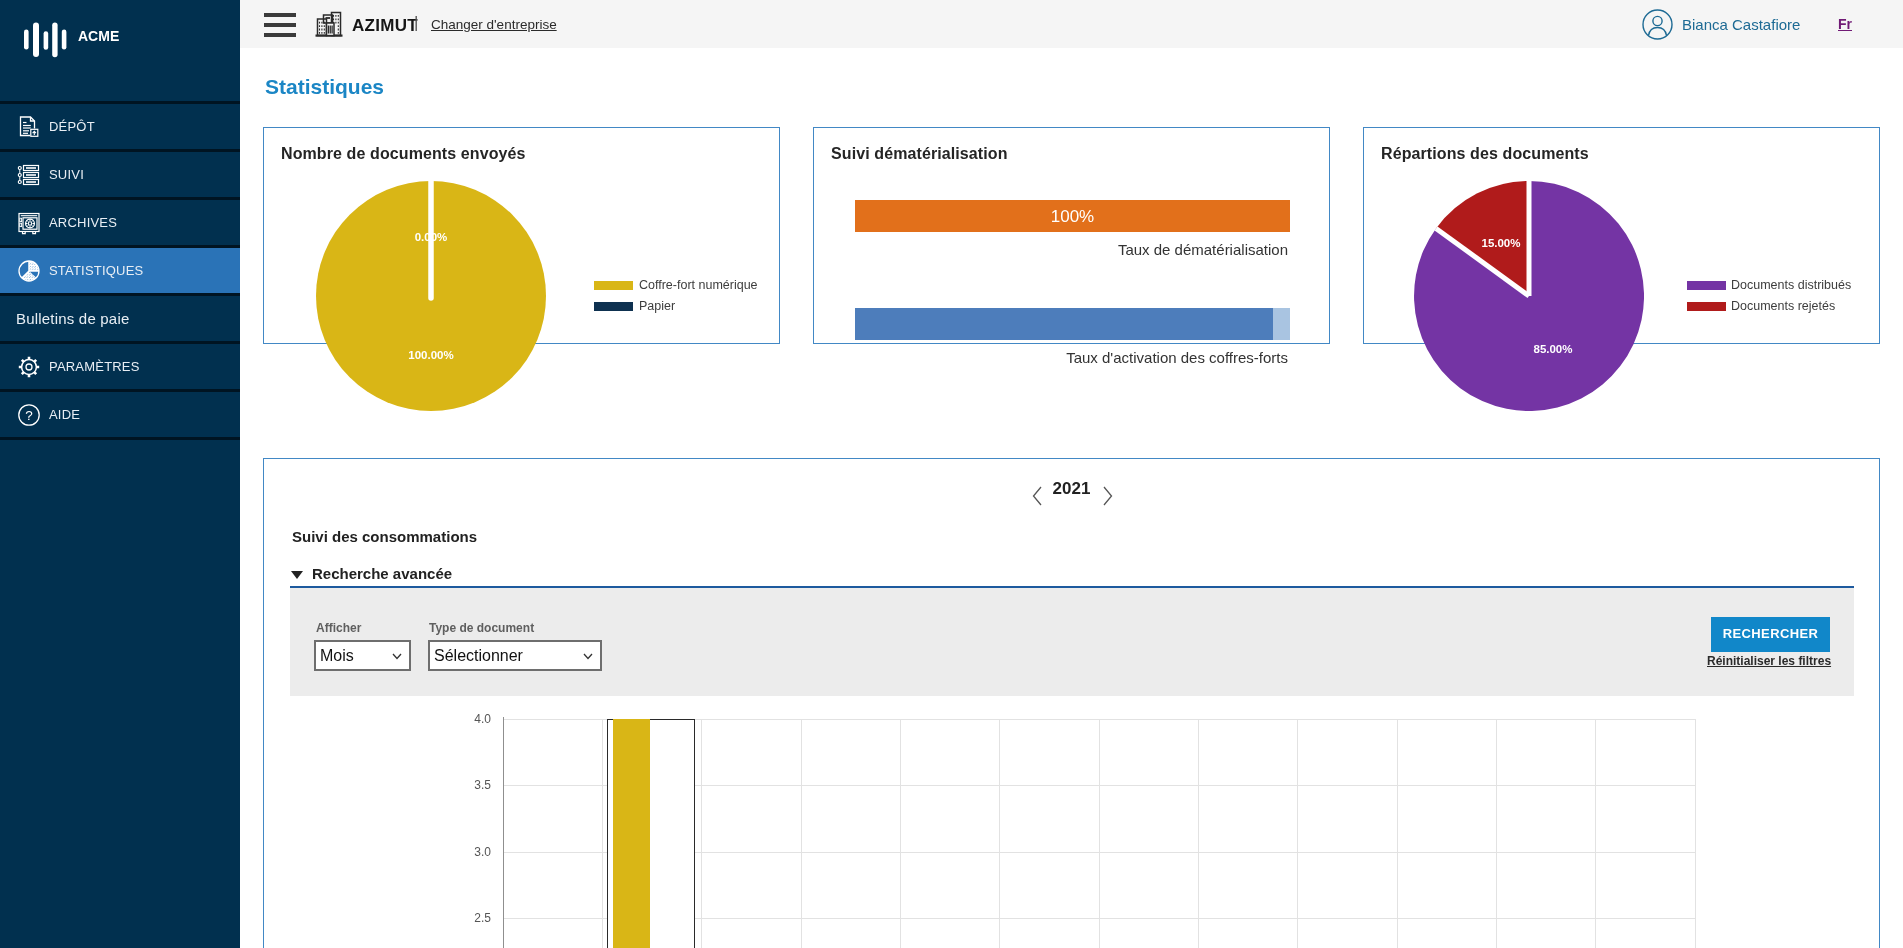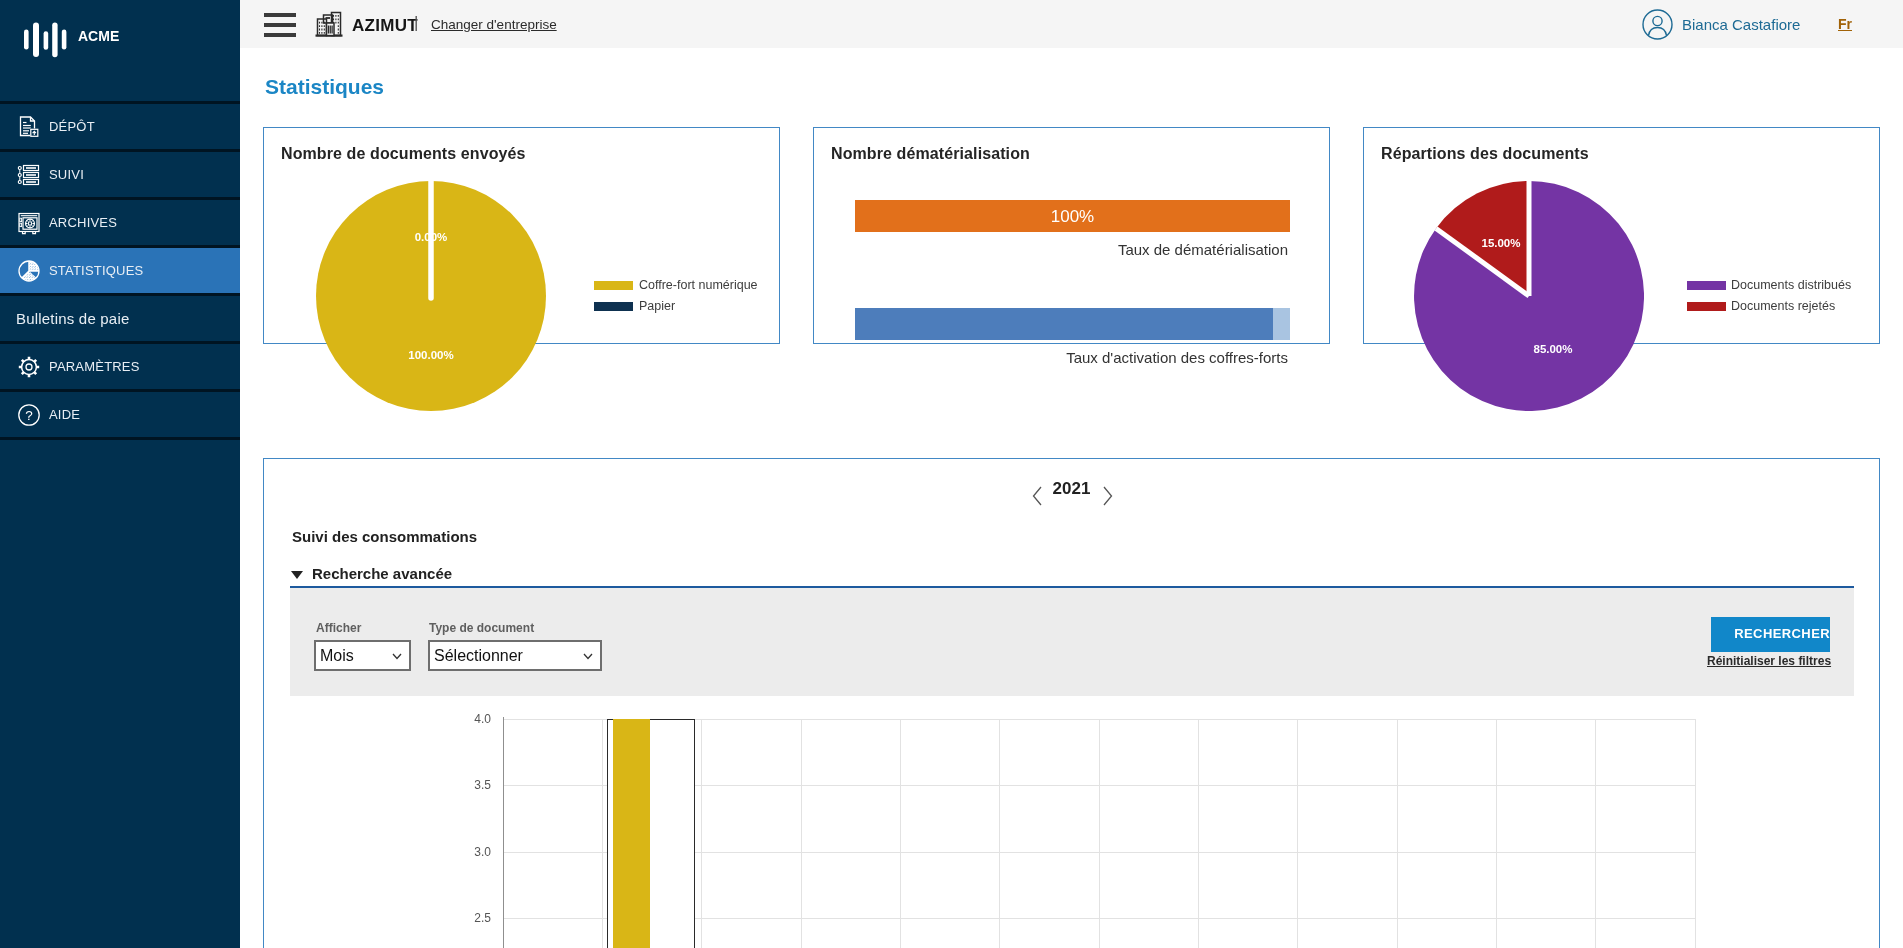--- a/index.html
+++ b/index.html
@@ -20,21 +20,21 @@
 
 
 #topbar { position:absolute; left:240px; top:0; width:1663px; height:48px; background:#f5f5f5; }
 .hline { position:absolute; left:24px; width:32px; height:3.5px; background:#3a3a3a; }
 #bldg { position:absolute; left:74px; top:9px; }
 .azimut { position:absolute; left:112px; top:16px; font-size:17px; font-weight:bold; color:#161616; letter-spacing:0.3px; }
 .pipe { position:absolute; left:174px; top:13px; font-size:17px; color:#555; }
 .chent { position:absolute; left:191px; top:17px; font-size:13.5px; color:#2b2b2b; text-decoration:underline; }
 #usr { position:absolute; left:1402px; top:9px; }
 .uname { position:absolute; left:1442px; top:16px; font-size:15px; color:#1d6a94; }
-.fr { position:absolute; left:1598px; top:16px; font-size:14px; font-weight:bold; color:#a16207; text-decoration:underline; }
+.fr { position:absolute; left:1598px; top:16px; font-size:14px; font-weight:bold; color:#701a75; text-decoration:underline; }
 
 
 .h1 { position:absolute; left:265px; top:75px; font-size:21px; font-weight:bold; color:#1b86c5; }
 .card { position:absolute; top:127px; width:517px; height:217px; background:#fff; border:1px solid #4288c5; }
 .ctitle { position:absolute; left:17px; top:17px; font-size:16px; font-weight:bold; color:#252525; letter-spacing:0.1px; }
 .sw { position:absolute; width:39px; height:9px; }
 .legtx { position:absolute; font-size:12.5px; color:#3d3d3d; }
 .pielab { position:absolute; color:#fff; font-size:11.5px; font-weight:bold; transform:translate(-50%,-50%); }
 
 
@@ -47,21 +47,21 @@
 .yr { position:absolute; top:20px; width:100%; text-align:center; font-size:17px; font-weight:bold; color:#222; }
 .chev { position:absolute; top:26px; }
 .suivi { position:absolute; left:28px; top:69px; font-size:15px; font-weight:bold; color:#222; }
 .rech { position:absolute; left:48px; top:106px; font-size:15px; font-weight:bold; color:#222; }
 .tri { position:absolute; left:27px; top:112px; width:0; height:0; border-left:6.5px solid transparent; border-right:6.5px solid transparent; border-top:8px solid #222; }
 .bluehr { position:absolute; left:26px; top:127px; width:1564px; height:2px; background:#1d5a9e; }
 .gpanel { position:absolute; left:26px; top:129px; width:1564px; height:108px; background:#ececec; }
 .flab { position:absolute; top:33px; font-size:12px; font-weight:bold; color:#5f5f5f; }
 .selbox { position:absolute; top:52px; height:31px; background:#fff; border:2px solid #6e6e6e; font-size:16px; color:#111; padding-left:4px; display:flex; align-items:center; }
 .selbox svg { position:absolute; right:7px; top:11px; }
-.btn { position:absolute; left:1421px; top:29px; width:119px; height:35px; background:#1187c9; color:#fff; font-size:13px; font-weight:bold; text-align:right; line-height:34px; letter-spacing:0.4px; }
+.btn { position:absolute; left:1421px; top:29px; width:119px; height:35px; background:#1187c9; color:#fff; font-size:13px; font-weight:bold; text-align:center; line-height:34px; letter-spacing:0.4px; }
 .reinit { position:absolute; left:1417px; top:66px; width:119px; text-align:center; font-size:12px; font-weight:bold; color:#2b2b2b; text-decoration:underline; white-space:nowrap; }
 
 
 .ylab { position:absolute; width:30px; text-align:right; font-size:12px; color:#555; }
 .gridh { position:absolute; left:239px; width:1192px; height:1px; background:#e2e2e2; }
 .gridv { position:absolute; width:1px; background:#e2e2e2; }
 .yaxis { position:absolute; left:239px; top:258px; width:1px; height:232px; background:#8f8f8f; }
 .obar { position:absolute; left:343px; top:260px; width:88px; height:230px; border:1px solid #2a2a2a; background:#fff; }
 .ybar { position:absolute; left:349px; top:260px; width:37px; height:230px; background:#d9b616; }
 </style>
@@ -200,21 +200,21 @@
   </svg>
   <div class="pielab" style="left:167px; top:109px">0.00%</div>
   <div class="pielab" style="left:167px; top:227px">100.00%</div>
   <div class="sw" style="left:330px; top:153px; background:#d9b616"></div>
   <div class="legtx" style="left:375px; top:150px">Coffre-fort numérique</div>
   <div class="sw" style="left:330px; top:174px; background:#0e3150"></div>
   <div class="legtx" style="left:375px; top:171px">Papier</div>
 </div>
 
 <div class="card" style="left:813px">
-  <div class="ctitle">Nombre dématérialisation</div>
+  <div class="ctitle">Suivi dématérialisation</div>
   <div class="hbar" style="top:72px; background:#e2701b">
       <div class="pct">100%</div>
     </div>
   <div class="hlab" style="top:113px">Taux de dématérialisation</div>
   <div class="hbar" style="top:180px; background:#a9c4e1">
       <div style="position:absolute;left:0;top:0;width:96%;height:100%;background:#4d7dbb"></div>
     </div>
   <div class="hlab" style="top:221px">Taux d'activation des coffres-forts</div>
 </div>
 

